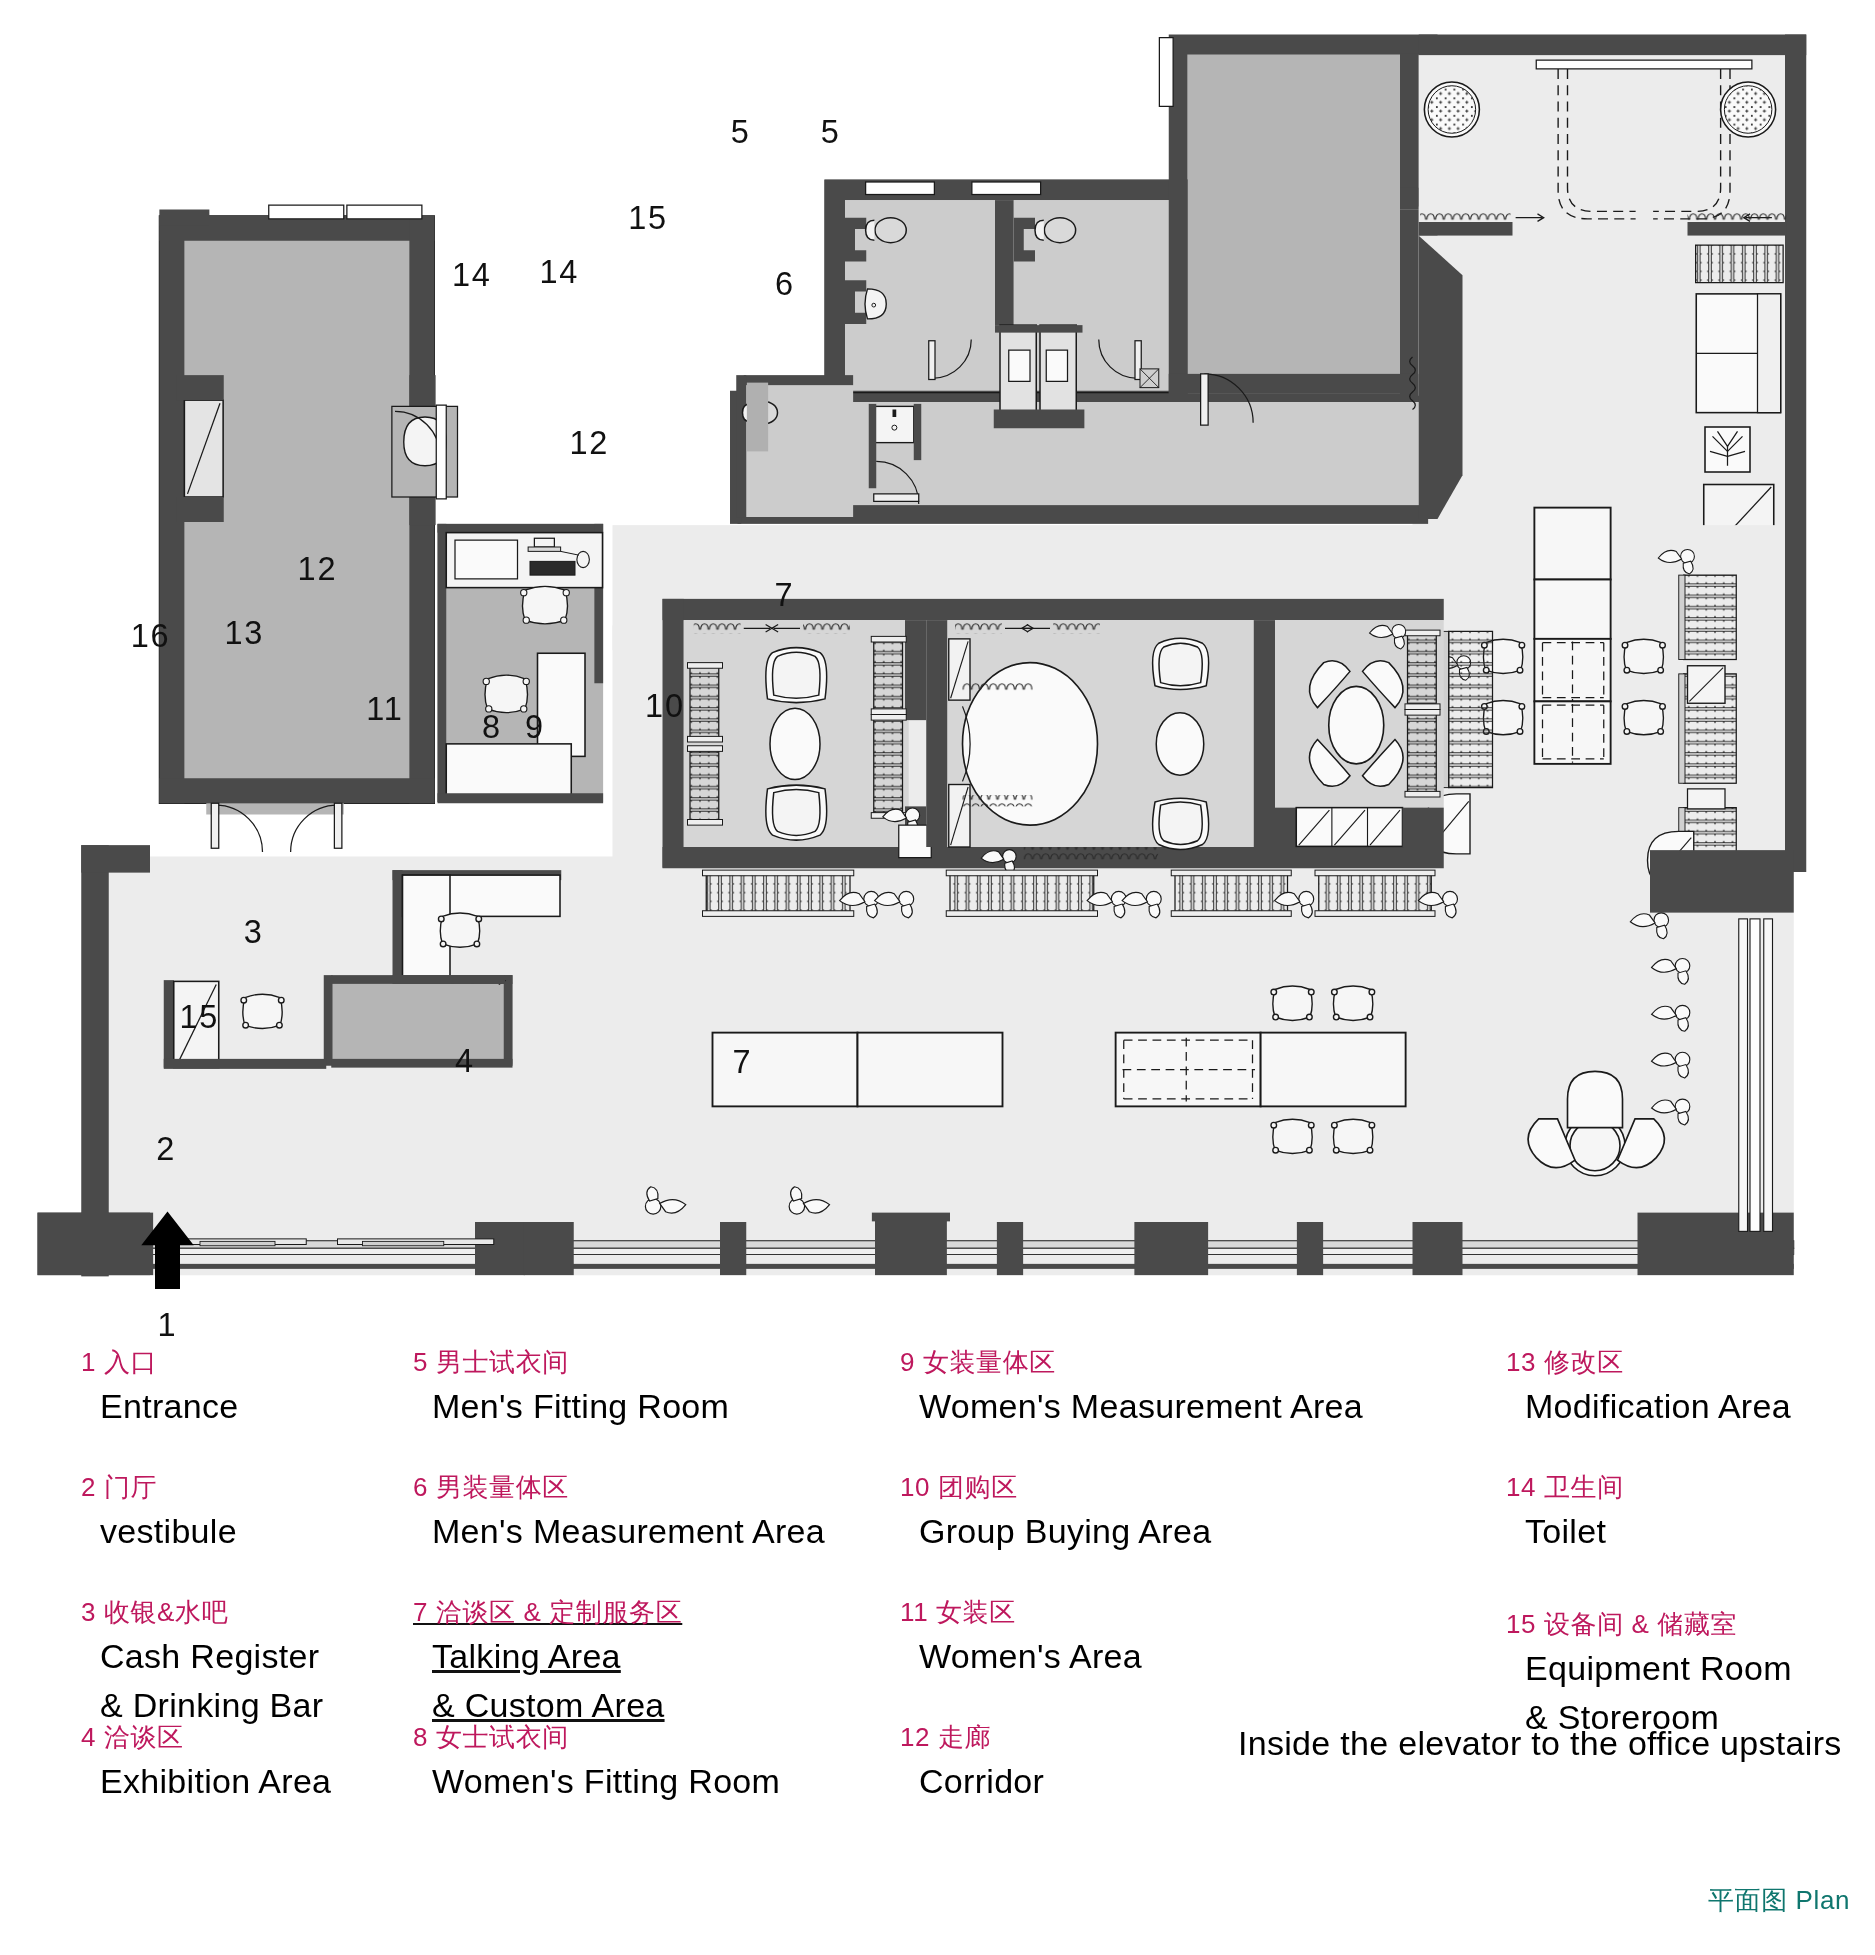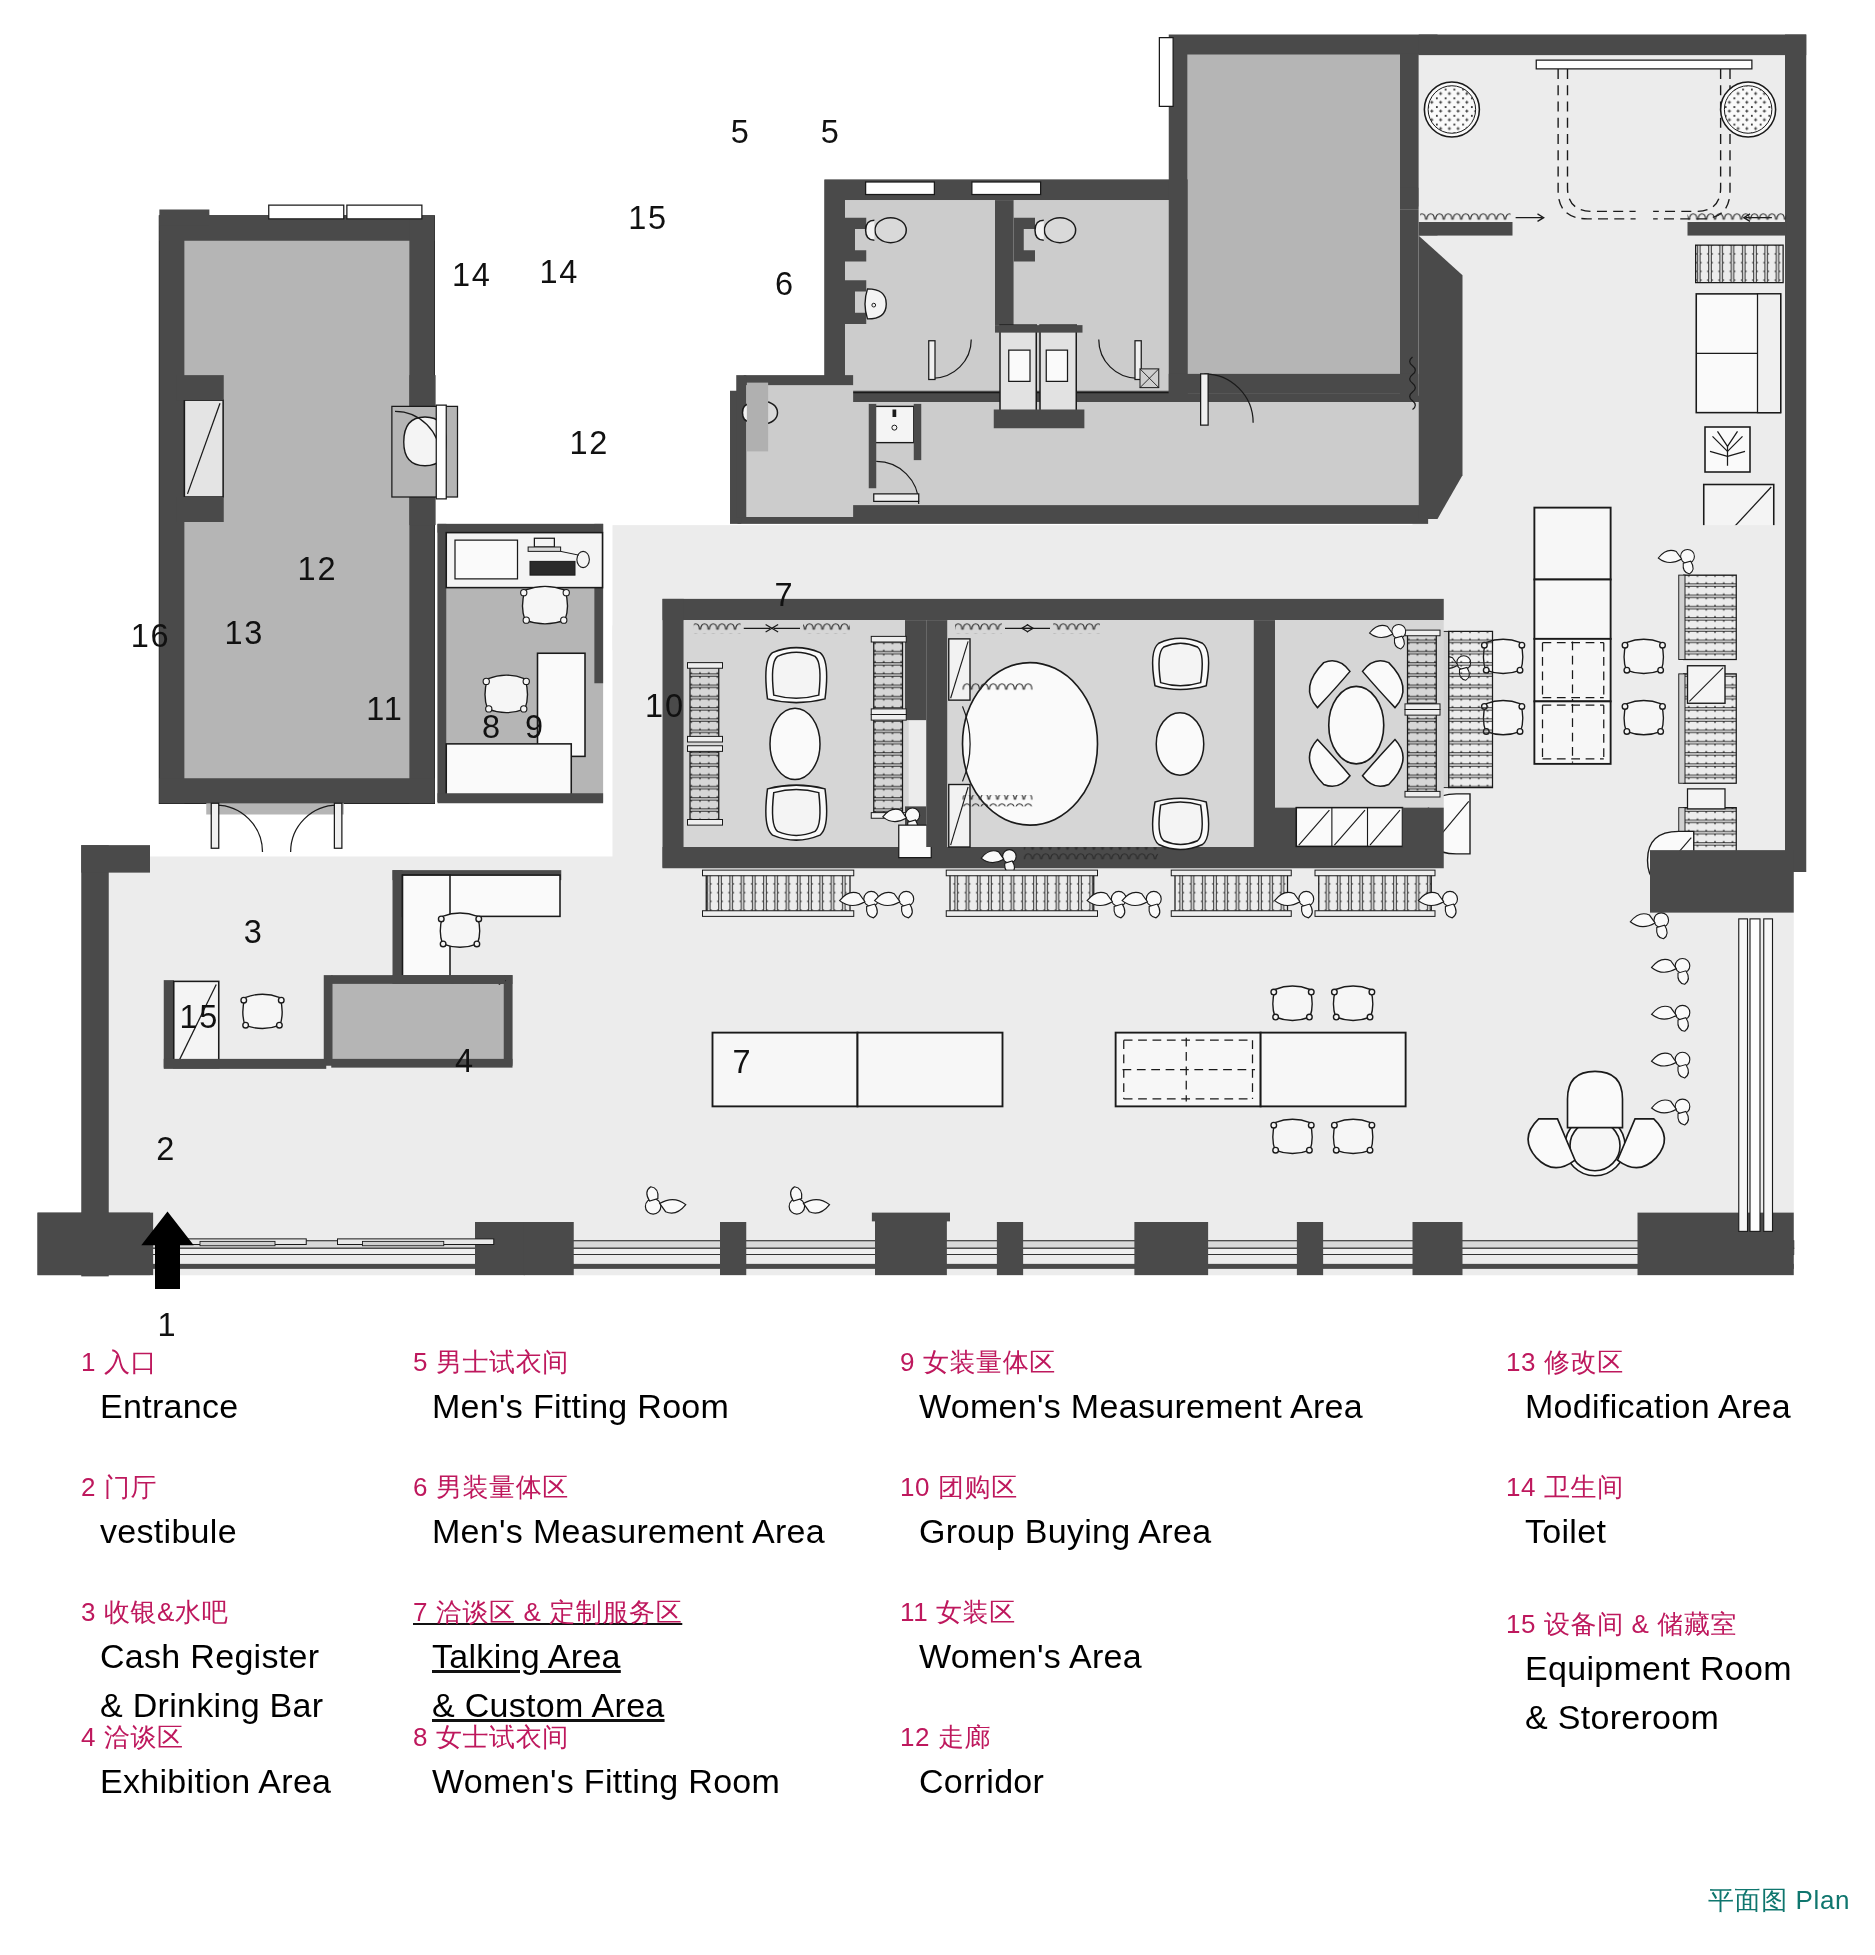--- a/index.html
+++ b/index.html
@@ -819,17 +819,18 @@
         <div class="legend-num-line">14 卫生间</div>
         <div class="legend-en">Toilet</div>
       </div>
       <div class="legend-item" style="top: 250px; margin-top: 12px;">
         <div class="legend-num-line">15 设备间 &amp; 储藏室</div>
         <div class="legend-en">Equipment Room</div>
         <div class="legend-en">&amp; Storeroom</div>
       </div>
     </div>
     <div class="legend-item" style="left: 1219px; top: 375px;">
+      <div class="legend-en">Inside the elevator to the office upstairs</div>
     </div>
   </div>
 
 <div id="caption">平面图 Plan</div>
 
 
 </body></html>

